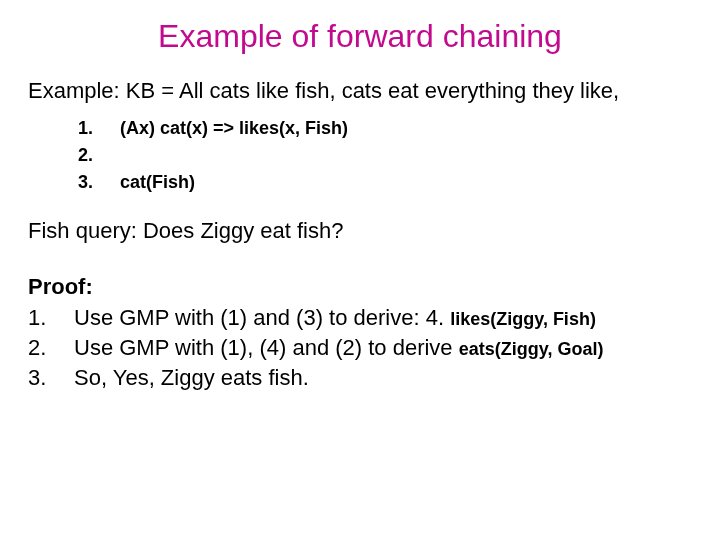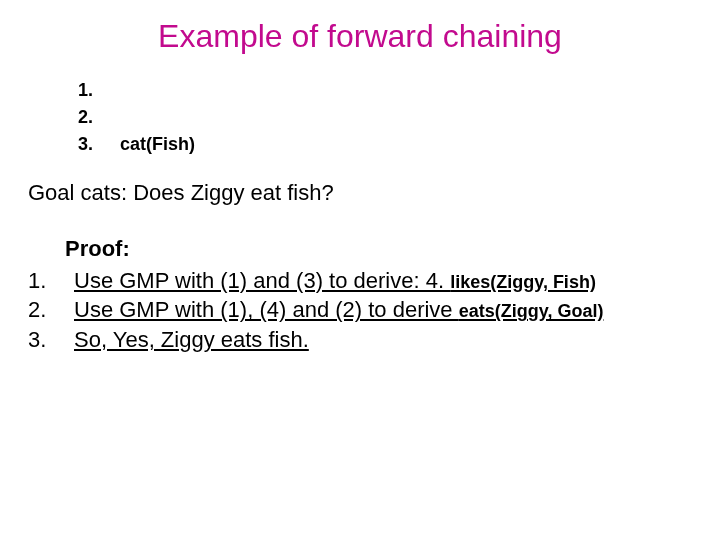--- a/index.html
+++ b/index.html
@@ -51,63 +51,63 @@
     font-size: 22px;
     margin: 0 0 28px 0;
   }
   .proof-block {
     font-size: 22px;
     line-height: 1.35;
   }
   .proof-label {
     font-weight: bold;
     margin-bottom: 2px;
-    margin-left: 37px;
   }
   .proof-row {
     display: flex;
     align-items: baseline;
   }
   .proof-num {
     width: 46px;
     flex: 0 0 46px;
   }
   .proof-text {
     flex: 1;
-    text-decoration: underline;
   }
   .small-bold {
     font-size: 18px;
     font-weight: bold;
   }
 </style>
 </head>
 <body>
 
 <div class="slide">
 
   <h1 class="title">Example of forward chaining</h1>
 
   <div class="body-text">
+    <div>Example: KB = All cats like fish, cats eat everything they like,</div>
   </div>
 
   <div class="kb-list">
     <div class="kb-row">
       <span class="kb-num">1.</span>
+      <span>(Ax) cat(x) =&gt; likes(x, Fish)</span>
     </div>
     <div class="kb-row">
       <span class="kb-num">2.</span>
     </div>
     <div class="kb-row">
       <span class="kb-num">3.</span>
       <span>cat(Fish)</span>
     </div>
   </div>
 
-  <div class="goal">Goal cats: Does Ziggy eat fish?</div>
+  <div class="goal">Fish query: Does Ziggy eat fish?</div>
 
   <div class="proof-block">
     <div class="proof-label">Proof:</div>
 
     <div class="proof-row">
       <span class="proof-num">1.</span>
       <span class="proof-text">
         <span>Use GMP with (1) and (3) to derive: 4. </span><span class="small-bold">likes(Ziggy, Fish)</span>
       </span>
     </div>

